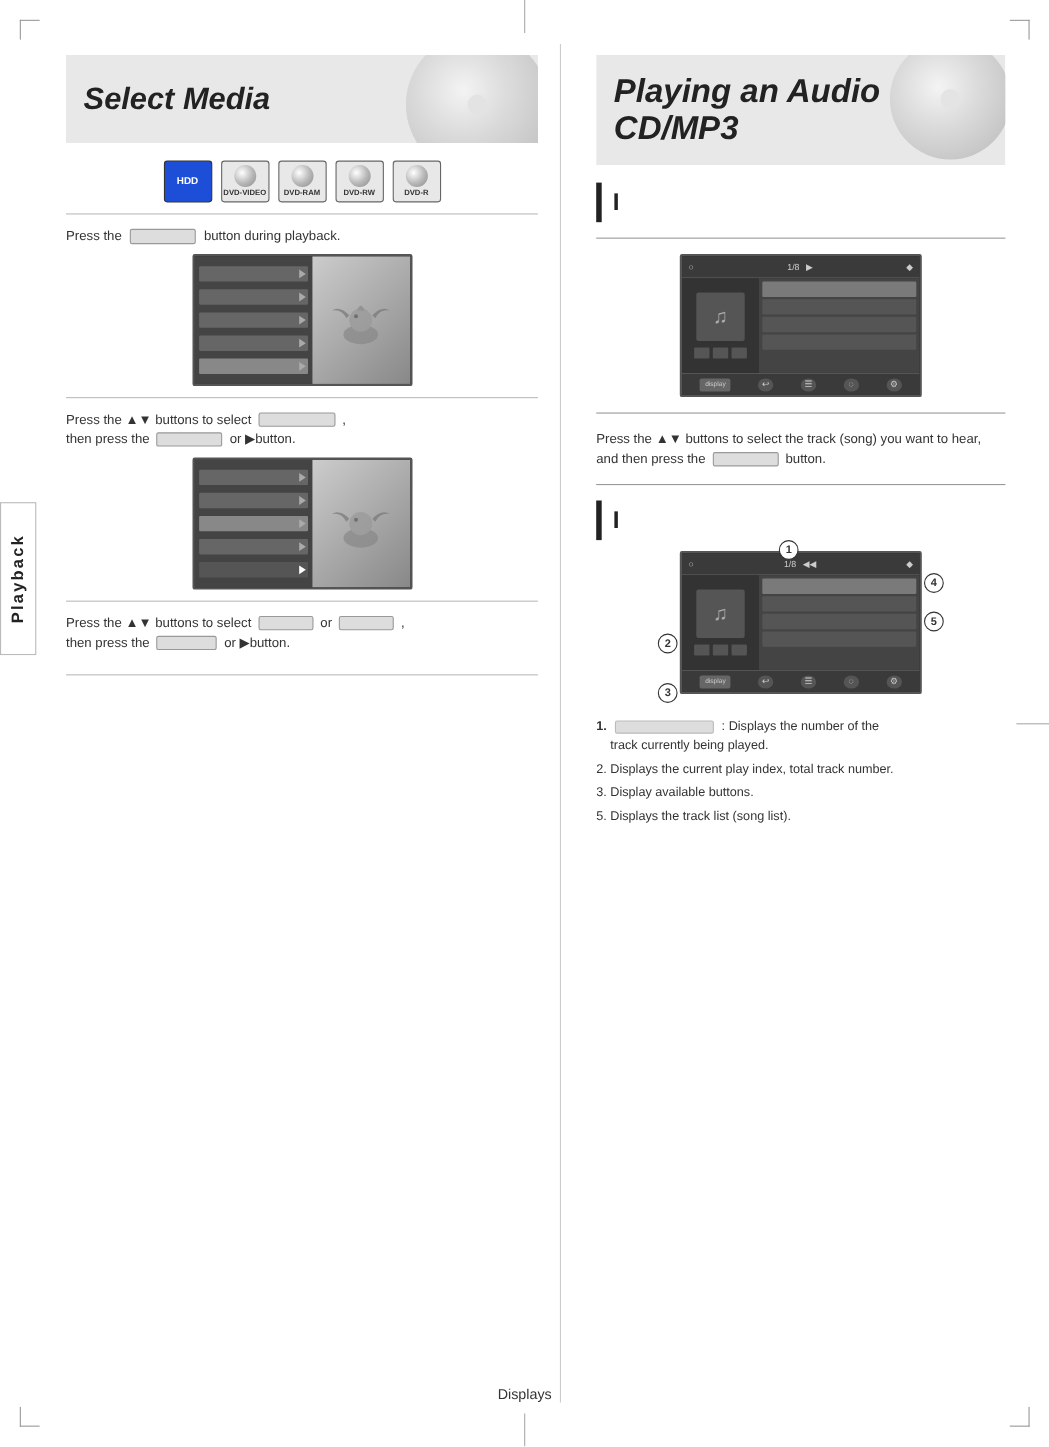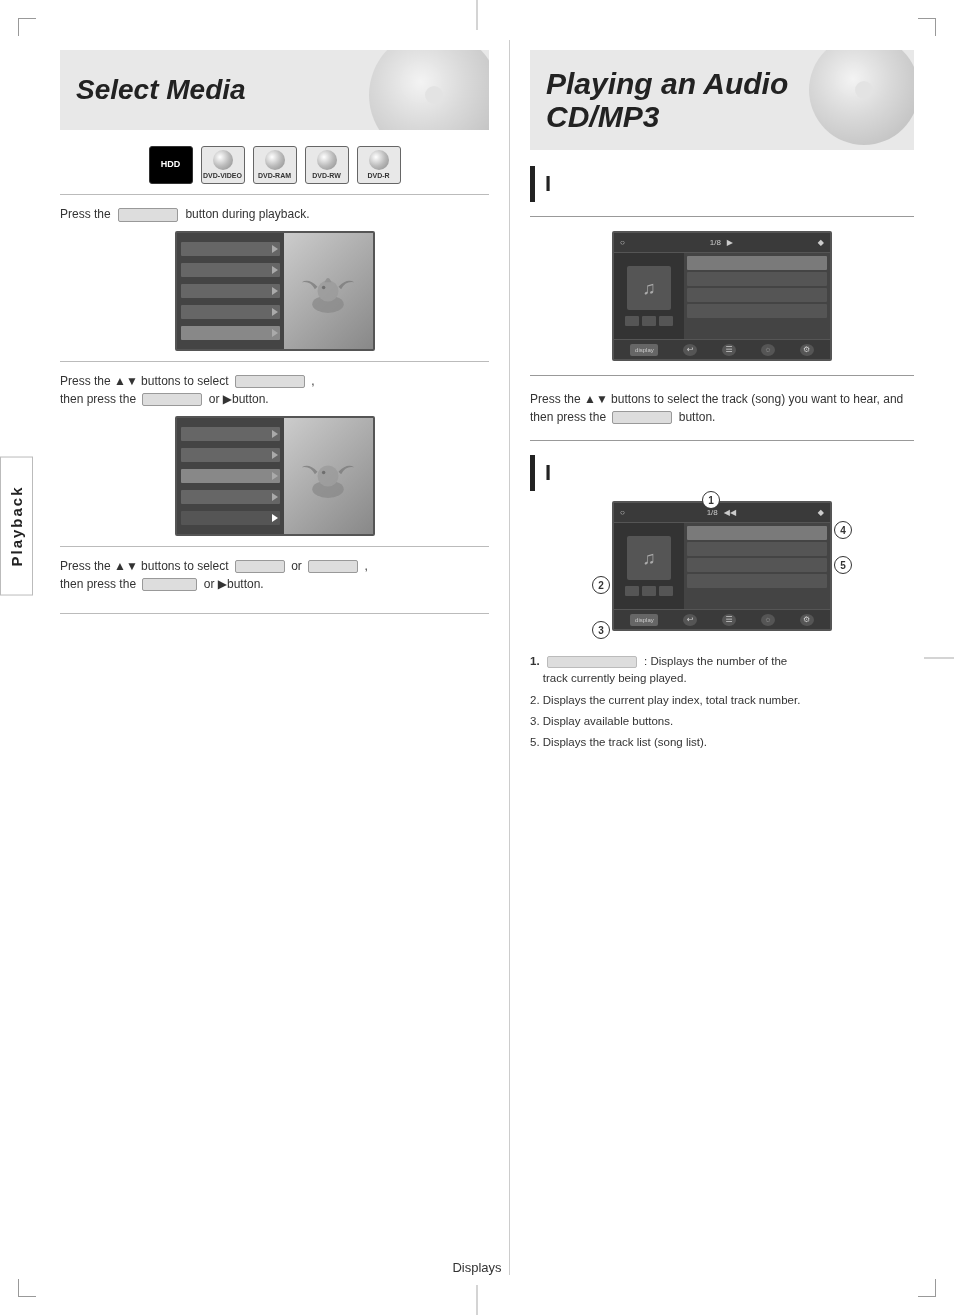--- a/index.html
+++ b/index.html
@@ -58,21 +58,21 @@
       top: 50%;
       transform: translateY(-50%);
       width: 30px;
       height: 1px;
       background: #aaa;
     }
 
     
     .columns {
       display: flex;
-      gap: 0;
+      gap: 12px;
       height: 100%;
     }
 
     .left-col {
       width: 460px;
       padding: 10px 20px 10px 10px;
       border-right: 1px solid #ccc;
       flex-shrink: 0;
     }
 
@@ -151,21 +151,21 @@
       border: 1.5px solid #666;
       border-radius: 3px;
       background: #e8e8e8;
       font-size: 7px;
       font-weight: bold;
       color: #333;
       line-height: 1.1;
     }
 
     .media-icon.hdd {
-      background: #000000;
+      background: #1d4ed8;
       color: #fff;
       border-color: #333;
     }
 
     .media-icon .icon-circle {
       width: 20px;
       height: 20px;
       border-radius: 50%;
       background: radial-gradient(circle at 35% 35%, #fff 0%, #bbb 50%, #888 100%);
       margin-bottom: 2px;

